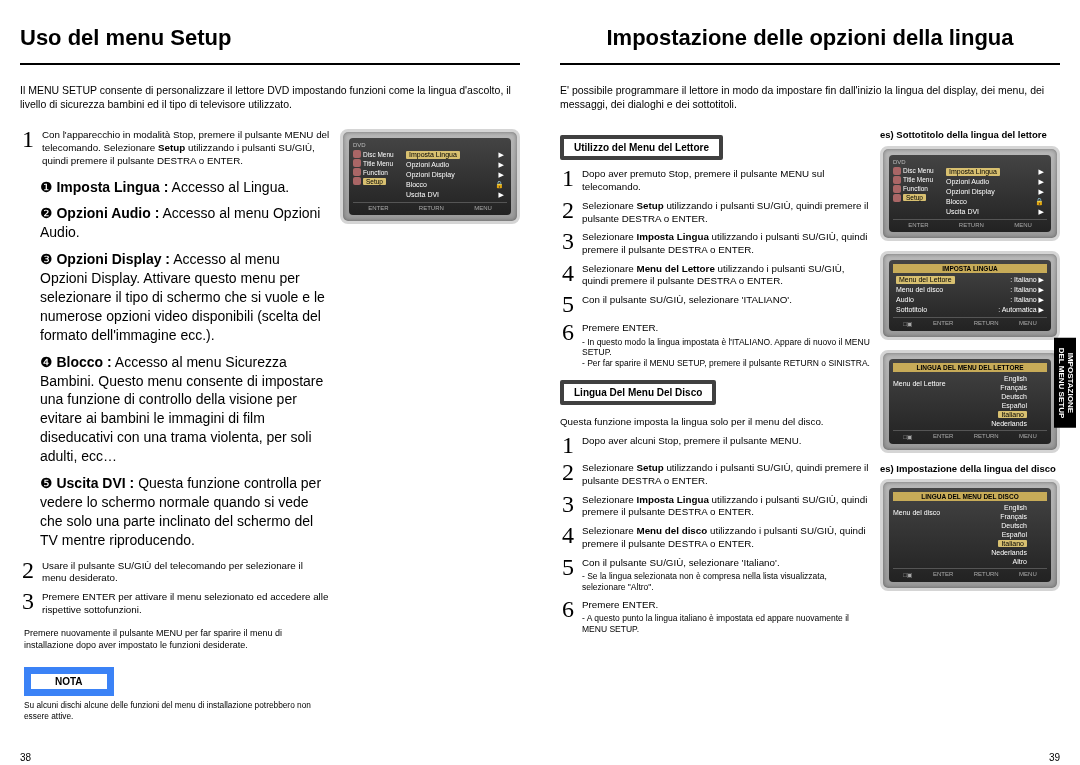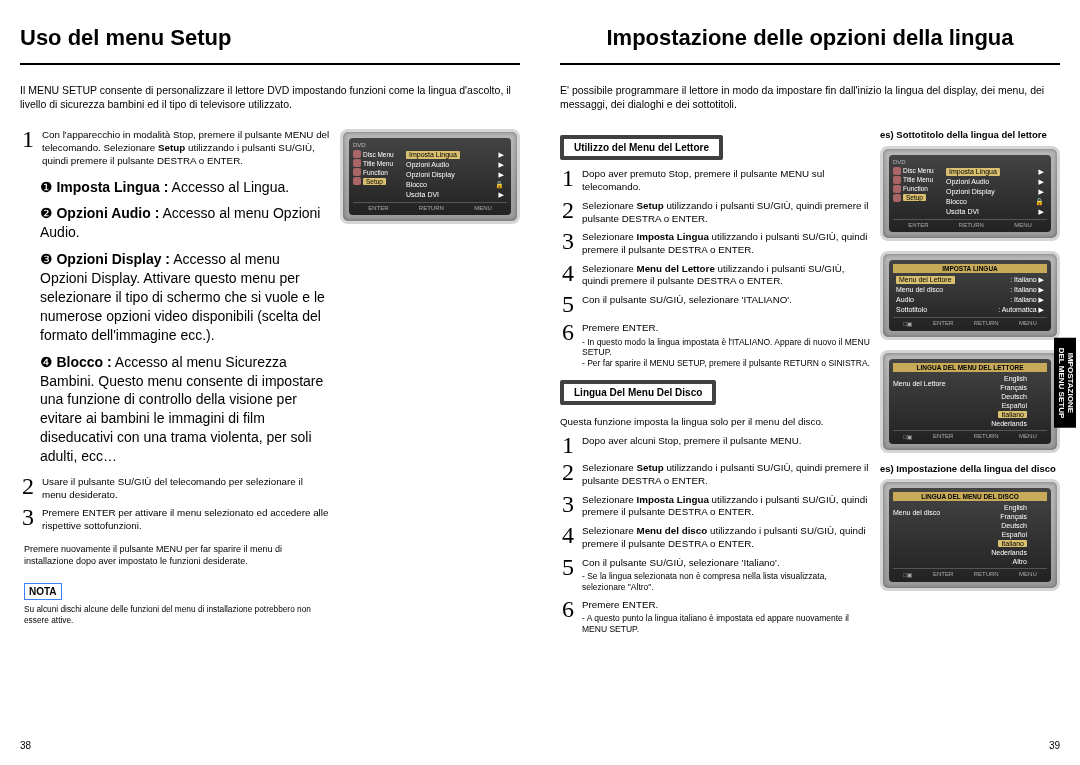--- a/index.html
+++ b/index.html
@@ -14,23 +14,23 @@
   .textcol { flex: 1; }
   .sidecol { width: 180px; }
   .step { display: flex; gap: 6px; margin-bottom: 6px; }
   .step .num { font-size: 24px; font-weight: 300; line-height: 0.9; width: 16px; text-align: center; flex-shrink: 0; font-family: Georgia, serif; }
   .step .body { font-size: 9.8px; line-height: 1.3; flex: 1; }
   .step .sub { font-size: 8.5px; line-height: 1.25; margin-top: 2px; }
   .bullets { margin: 10px 0 10px 20px; }
   .bullets .b { font-size: 14px; line-height: 1.35; margin-bottom: 8px; }
   .bullets .b b { font-weight: bold; }
   .finenote { font-size: 9px; line-height: 1.35; margin: 10px 0 10px 4px; }
-  .notabox { border: 1px solid #3b82f6; display: inline-block; padding: 2px 4px; font-size: 10px; font-weight: bold; margin: 6px 0 4px 4px; }
+  .notabox { border: 7px solid #3b82f6; display: inline-block; padding: 2px 24px; font-size: 10px; font-weight: bold; margin: 6px 0 4px 4px; }
   .notatext { font-size: 8.3px; line-height: 1.3; margin-left: 4px; }
-  .pagenum { position: absolute; bottom: 14px; font-size: 10px; }
+  .pagenum { position: absolute; bottom: 2px; font-size: 10px; }
   .leftpage .pagenum { left: 20px; }
   .rightpage .pagenum { right: 20px; }
   .sectionhdr { border: 4px solid #404040; border-radius: 2px; padding: 3px 10px; font-size: 10px; font-weight: bold; display: inline-block; margin: 6px 0 8px 0; }
   .sidecap { font-size: 9.5px; line-height: 1.3; margin-bottom: 4px; }
   .osd { background: linear-gradient(#b8b8b8,#9a9a9a); border: 3px solid #d5d5d5; border-radius: 8px; padding: 6px; font-size: 7px; color: #fff; margin-bottom: 10px; box-shadow: inset 0 0 4px rgba(0,0,0,.4); }
   .osd .inner { background: linear-gradient(#444,#222); border-radius: 4px; padding: 4px; }
   .osd .topbar { font-size: 6px; margin-bottom: 2px; color: #bbb; }
   .osd .left { width: 46px; font-size: 6.5px; }
   .osd .left .ico { display:flex; align-items:center; gap:2px; margin-bottom:1px; }
   .osd .left .dot { width:8px; height:8px; background:#a66; border-radius:2px; display:inline-block; }
@@ -56,20 +56,21 @@
       <div class="textcol">
         <div class="step">
           <div class="num">1</div>
           <div class="body" id="lstep1">Con l'apparecchio in modalità Stop, premere il pulsante MENU del telecomando. Selezionare <b>Setup</b> utilizzando i pulsanti SU/GIÙ, quindi premere il pulsante DESTRA o ENTER.</div>
         </div>
         <div class="bullets" id="lbullets">
             <div class="b">❶ <b>Imposta Lingua :</b> Accesso al Lingua.</div>
             <div class="b">❷ <b>Opzioni Audio :</b> Accesso al menu Opzioni Audio.</div>
             <div class="b">❸ <b>Opzioni Display :</b> Accesso al menu Opzioni Display.  Attivare questo menu per selezionare il tipo di schermo che si vuole  e le numerose opzioni video disponibili (scelta del formato dell'immagine ecc.).</div>
             <div class="b">❹ <b>Blocco :</b> Accesso al menu Sicurezza Bambini. Questo menu consente di impostare una funzione di controllo della visione per evitare ai bambini le immagini di film diseducativi con una trama violenta, per soli adulti, ecc…</div>
+            <div class="b">❺ <b>Uscita DVI :</b> Questa funzione controlla per vedere lo schermo normale quando si vede che solo una parte inclinato del schermo del TV mentre riproducendo.</div>
           </div>
         <div class="step">
           <div class="num">2</div>
           <div class="body" id="lstep2">Usare il pulsante SU/GIÙ del telecomando per selezionare il menu desiderato.</div>
         </div>
         <div class="step">
           <div class="num">3</div>
           <div class="body" id="lstep3">Premere ENTER per attivare il menu selezionato ed accedere alle rispettive sottofunzioni.</div>
         </div>
         <div class="finenote">Premere nuovamente il pulsante MENU per far sparire il menu di installazione dopo aver impostato le funzioni desiderate.</div>

